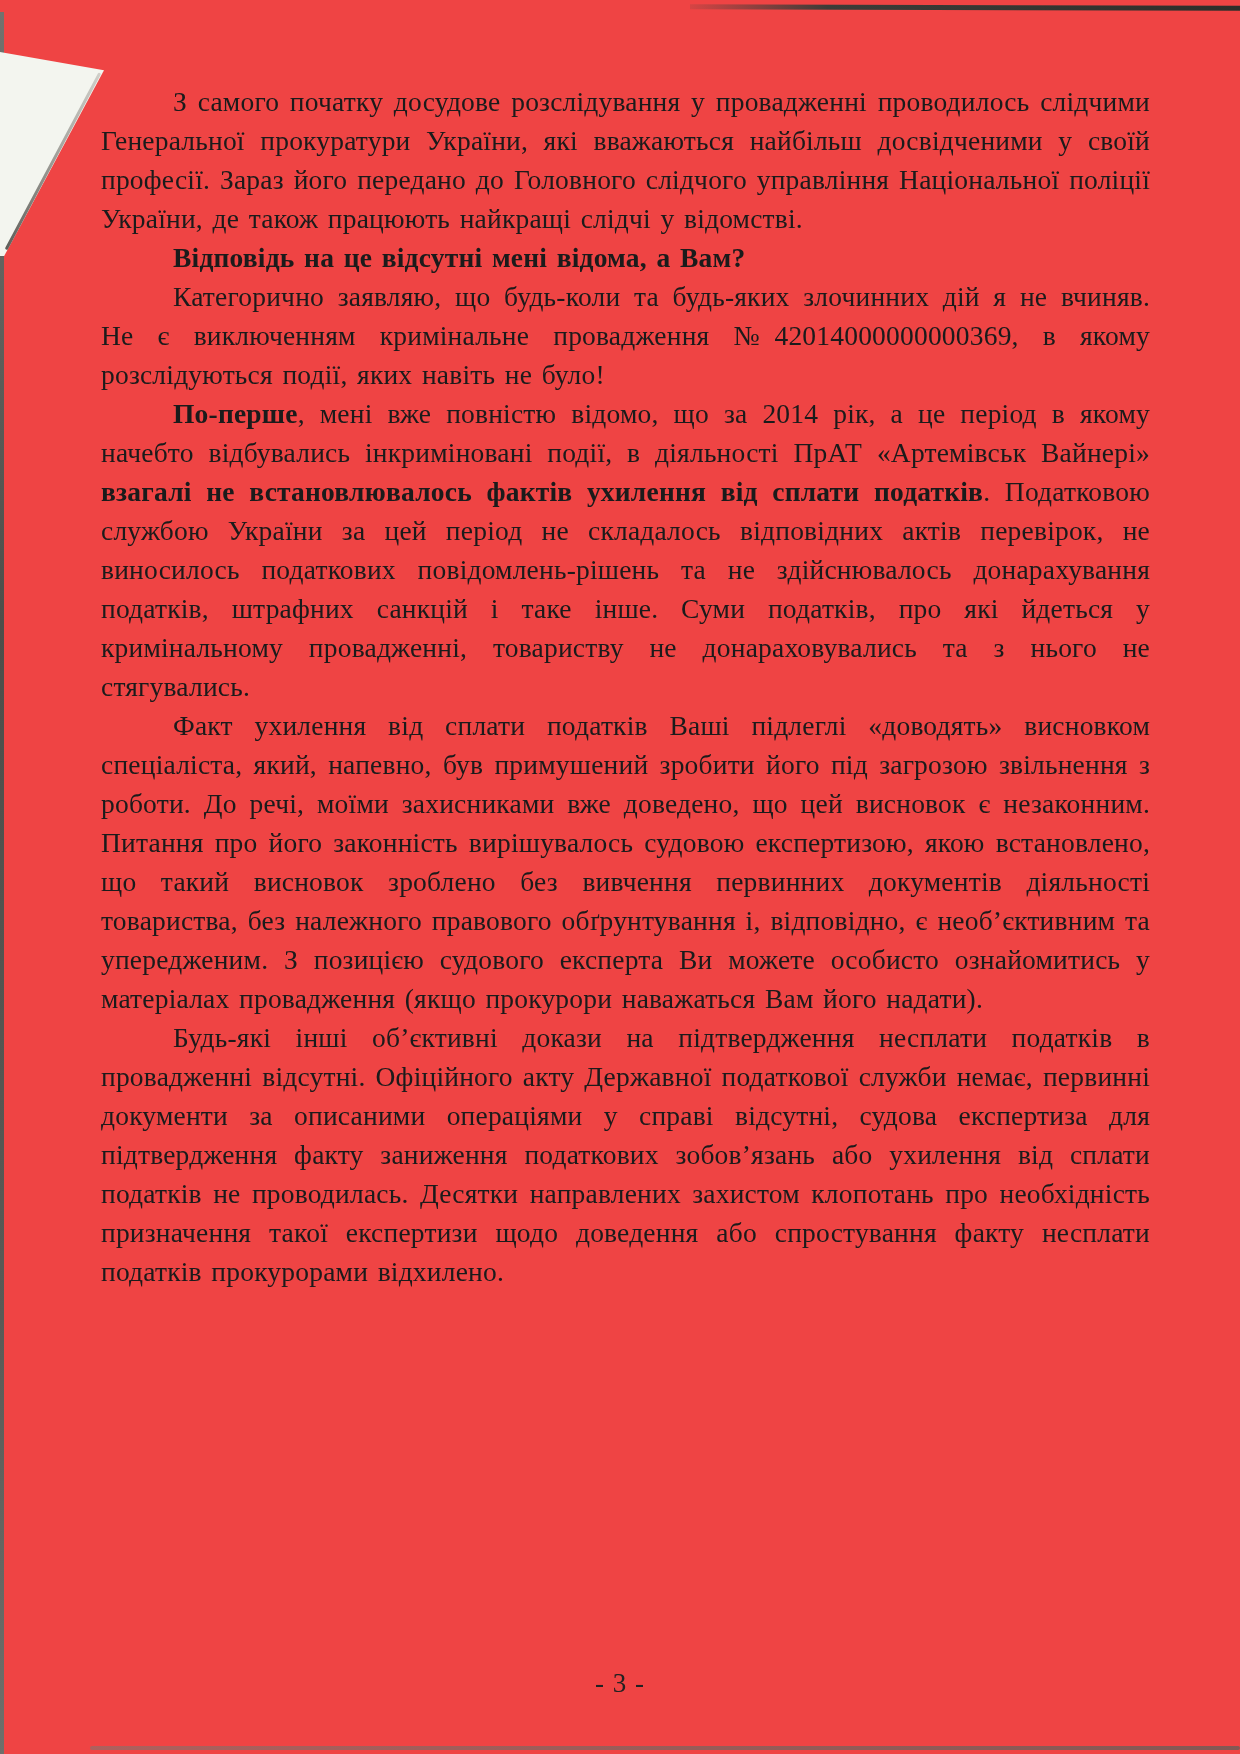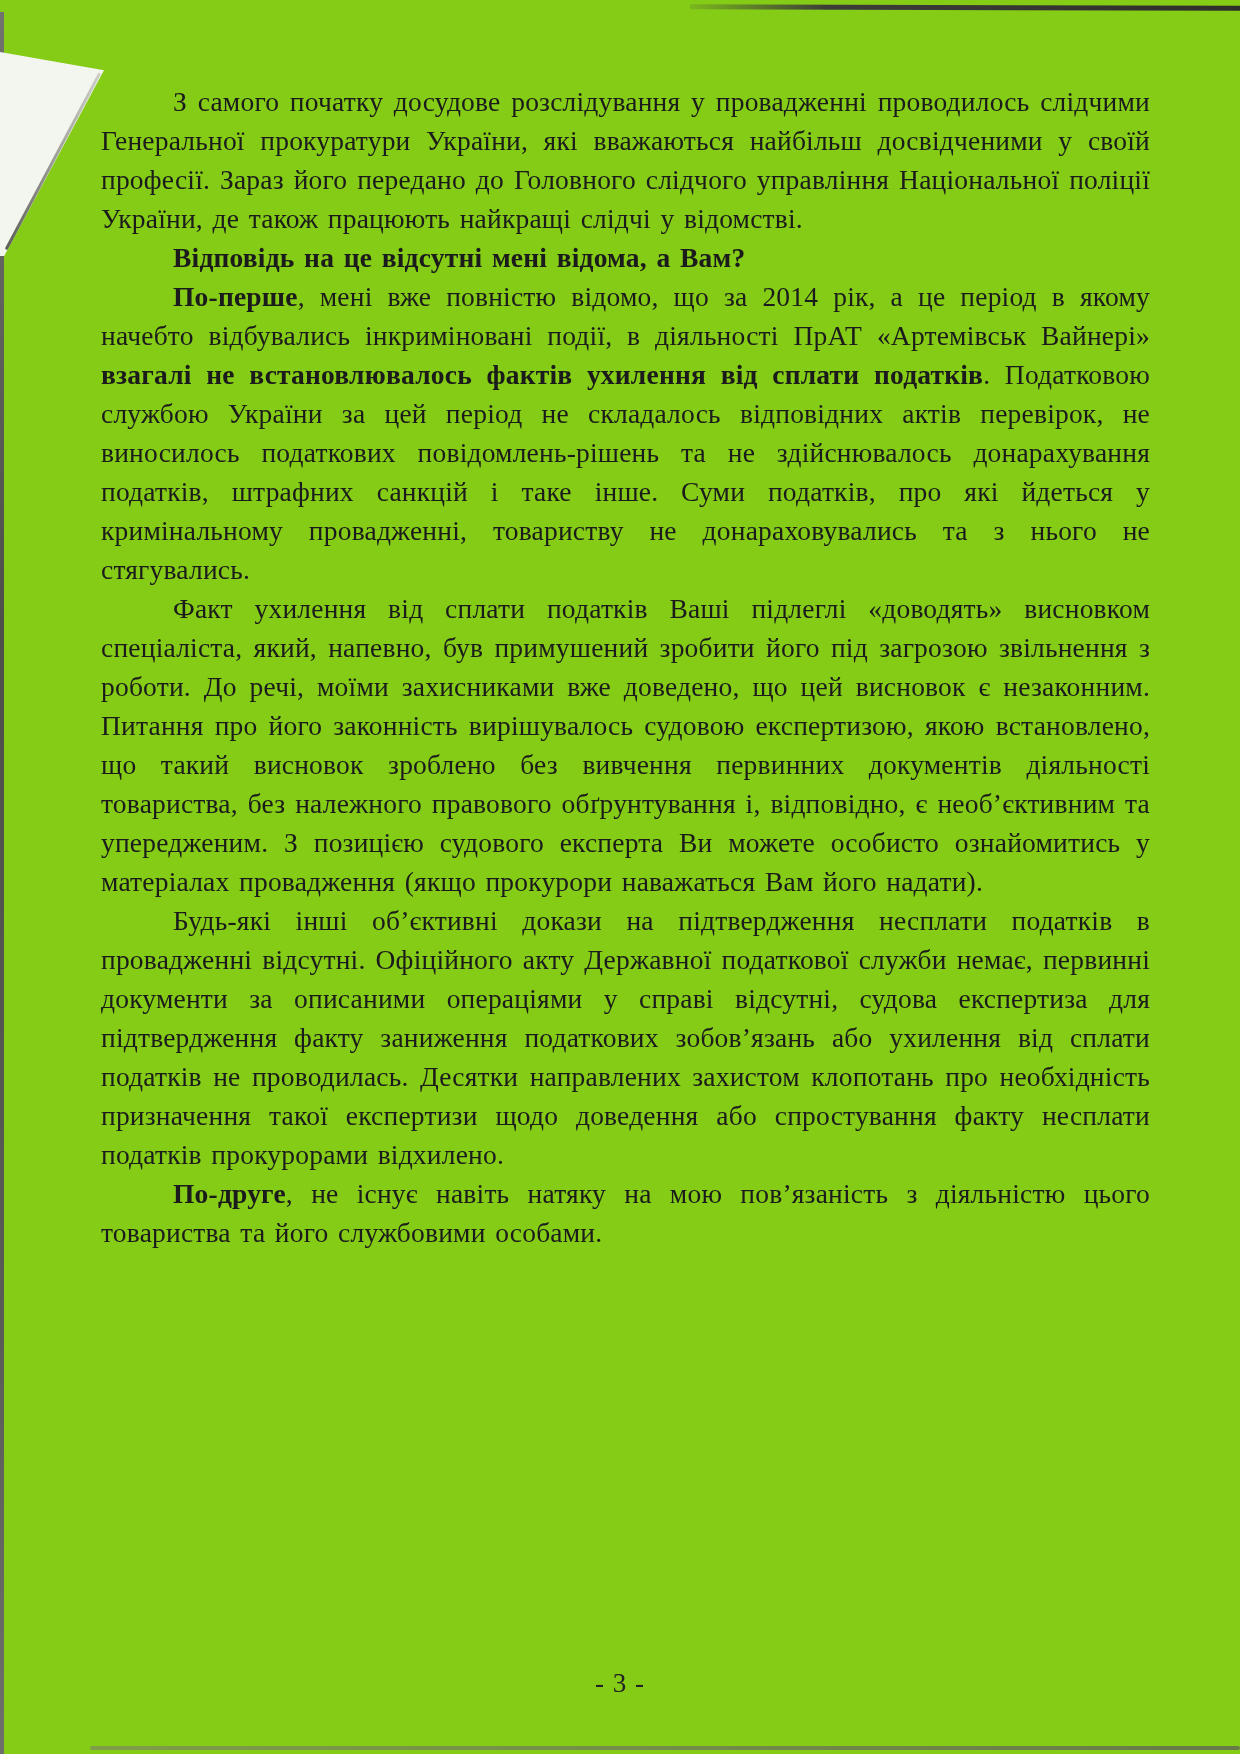--- a/index.html
+++ b/index.html
@@ -5,21 +5,21 @@
   html, body {
     margin: 0;
     padding: 0;
     background: #e8e8e6;
   }
   .page {
     position: relative;
     width: 1240px;
     height: 1754px;
     margin: 0 auto;
-    background: #84cc16;
+    background: #ef4444;
     overflow: hidden;
     font-family: "Liberation Serif", serif;
     color: #1b1b1b;
   }
   
   .edge-left {
     position: absolute;
     left: 0; top: 12px;
     width: 4px; height: 1742px;
     background: linear-gradient(#72726e, #4e4e4a 35%, #5a5a56 75%, #6f6f6b);
@@ -93,26 +93,26 @@
   <div class="corner-fold-light"></div>
   <div class="corner-fold-line"></div>
 
   <div class="content">
 
     <p class="para"><span>З самого початку досудове розслідування у провадженні проводилось слідчими Генеральної прокуратури України, які вважаються найбільш досвідченими у своїй професії. Зараз його передано до Головного слідчого управління Національної поліції України, де також працюють найкращі слідчі у відомстві.</span></p>
 
 
     <p class="para"><b>Відповідь на це відсутні мені відома, а Вам?</b></p>
 
+    <p class="para"><span>Категорично заявляю, що будь-коли та будь-яких злочинних дій я не вчиняв. Не є виключенням кримінальне провадження №42014000000000369, в якому розслідуються події, яких навіть не було!</span></p>
 
     <p class="para"><b>По-перше</b><span>, мені вже повністю відомо, що за 2014 рік, а це період в якому начебто відбувались інкриміновані події, в діяльності ПрАТ «Артемівськ Вайнері» </span><b>взагалі не встановлювалось фактів ухилення від сплати податків</b><span>. Податковою службою України за цей період не складалось відповідних актів перевірок, не виносилось податкових повідомлень-рішень та не здійснювалось донарахування податків, штрафних санкцій і таке інше. Суми податків, про які йдеться у кримінальному провадженні, товариству не донараховувались та з нього не стягувались.</span></p>
 
     <p class="para"><span>Факт ухилення від сплати податків Ваші підлеглі «доводять» висновком спеціаліста, який, напевно, був примушений зробити його під загрозою звільнення з роботи. До речі, моїми захисниками вже доведено, що цей висновок є незаконним. Питання про його законність вирішувалось судовою експертизою, якою встановлено, що такий висновок зроблено без вивчення первинних документів діяльності товариства, без належного правового обґрунтування і, відповідно, є необ’єктивним та упередженим. З позицією судового експерта Ви можете особисто ознайомитись у матеріалах провадження (якщо прокурори наважаться Вам його надати).</span></p>
 
     <p class="para"><span>Будь-які інші об’єктивні докази на підтвердження несплати податків в провадженні відсутні. Офіційного акту Державної податкової служби немає, первинні документи за описаними операціями у справі відсутні, судова експертиза для підтвердження факту заниження податкових зобов’язань або ухилення від сплати податків не проводилась. Десятки направлених захистом клопотань про необхідність призначення такої експертизи щодо доведення або спростування факту несплати податків прокурорами відхилено.</span></p>
 
-    <p class="para"><b>По-друге</b><span>, не існує навіть натяку на мою пов’язаність з діяльністю цього товариства та його службовими особами.</span></p>
 
   </div>
 
   <div class="page-num">- 3 -</div>
 
 </div>
 
 </body></html>

